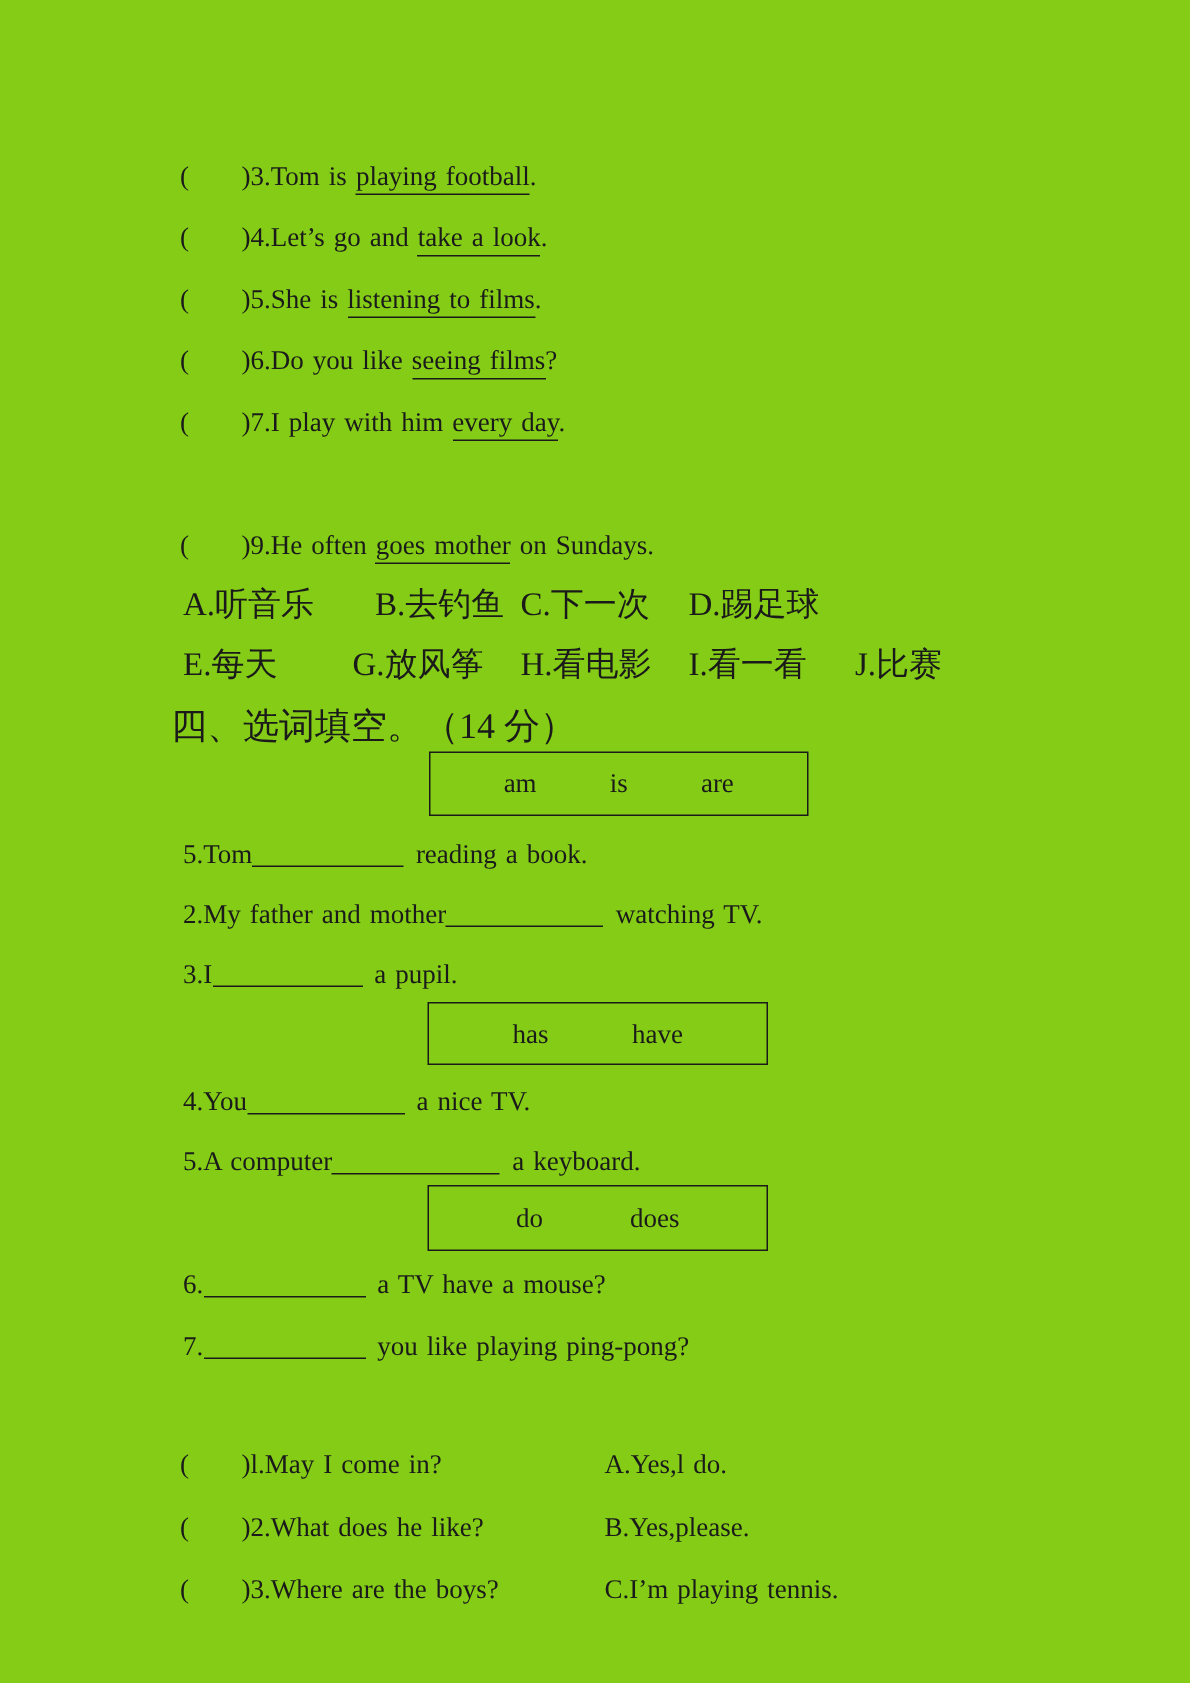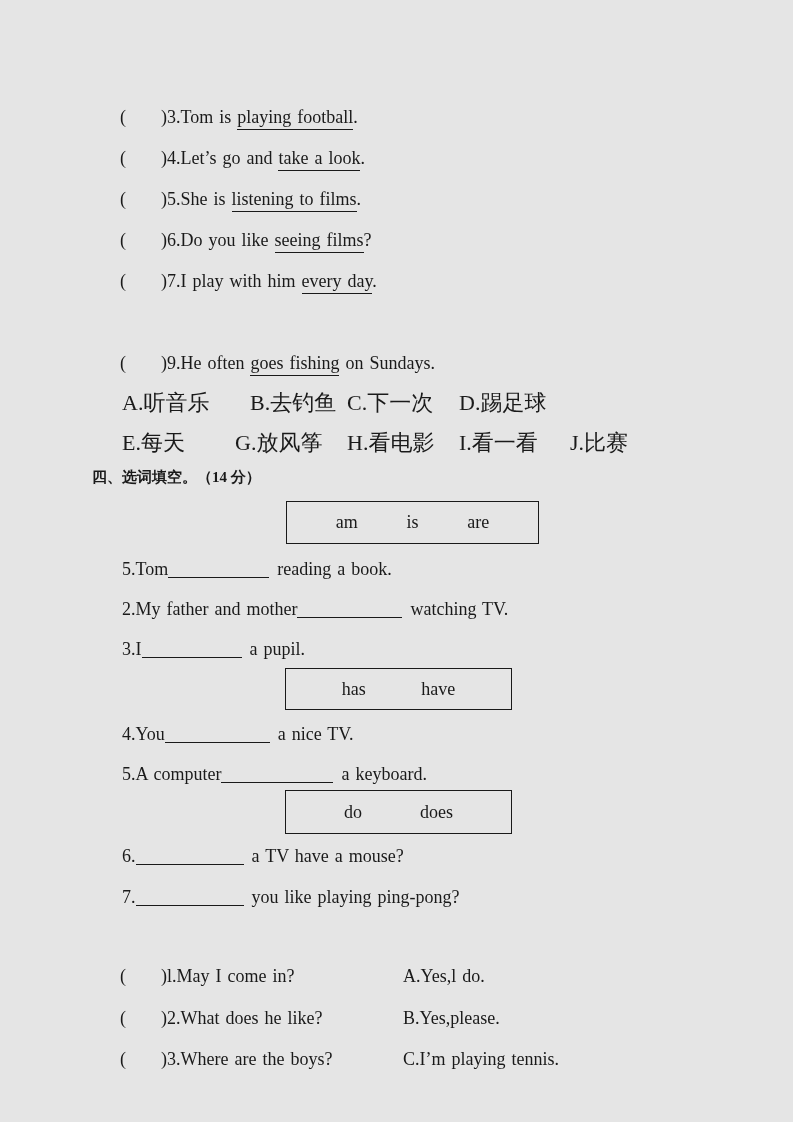--- a/index.html
+++ b/index.html
@@ -4,42 +4,43 @@
 <style>
   html,body { margin:0; padding:0; }
   body {
     width:793px; height:1122px;
     background:#ffffff;
     font-family:"Liberation Serif","DejaVu Serif",serif;
     color:#1a1a1a;
     position:relative;
     overflow:hidden;
   }
-  .page { position:absolute; left:0; top:0; width:793px; height:1122px; background:#e5e5e5; }
+  .page { position:absolute; left:0; top:0; width:793px; height:1122px; background:#84cc16; }
   .row {
     position:absolute;
     white-space:nowrap;
     font-size:18px;
     line-height:22px;
     word-spacing:1.5px;
   }
   .open { display:inline-block; width:41px; }
   .u { border-bottom:1.4px solid #1a1a1a; padding-bottom:2px; }
   .blank {
     display:inline-block;
     border-bottom:1.4px solid #1a1a1a;
     height:12px;
     vertical-align:-3px;
   }
   .post-gap { margin-left:8px; }
   .heading {
     position:absolute;
-    font-weight:bold;
-    font-size:15px;
+    font-weight:normal;
+    font-size:24px;
     white-space:nowrap;
+    margin-left:22px;
   }
   .bank {
     position:absolute;
     border:1.5px solid #1a1a1a;
     display:flex;
     align-items:center;
     justify-content:space-evenly;
     font-size:18px;
     box-sizing:border-box;
   }
@@ -60,21 +61,21 @@
   <div class="row" style="left:120px; top:188px;">
     <span class="open">(</span><span>)5.</span><span>She is </span><span class="u">listening to films</span><span>.</span>
   </div>
   <div class="row" style="left:120px; top:229px;">
     <span class="open">(</span><span>)6.</span><span>Do you like </span><span class="u">seeing films</span><span>?</span>
   </div>
   <div class="row" style="left:120px; top:270px;">
     <span class="open">(</span><span>)7.</span><span>I play with him </span><span class="u">every day</span><span>.</span>
   </div>
   <div class="row" style="left:120px; top:352px;">
-    <span class="open">(</span><span>)9.</span><span>He often </span><span class="u">goes fishing</span><span> on Sundays.</span>
+    <span class="open">(</span><span>)9.</span><span>He often </span><span class="u">goes mother</span><span> on Sundays.</span>
   </div>
 
   <div class="row" style="left:122px; top:392px; width:600px;">
     <span class="opt" style="left:0px;">A.听音乐</span>
     <span class="opt" style="left:128px;">B.去钓鱼</span>
     <span class="opt" style="left:225px;">C.下一次</span>
     <span class="opt" style="left:337px;">D.踢足球</span>
   </div>
   <div class="row" style="left:122px; top:432px; width:640px;">
     <span class="opt" style="left:0px;">E.每天</span>

